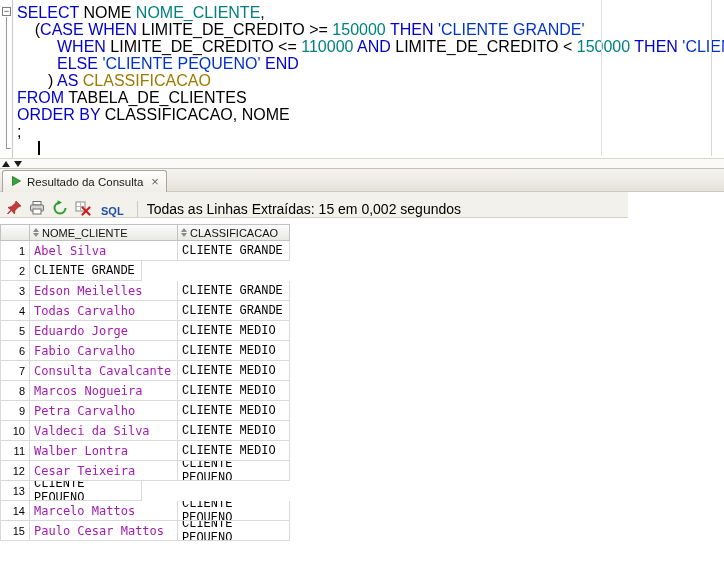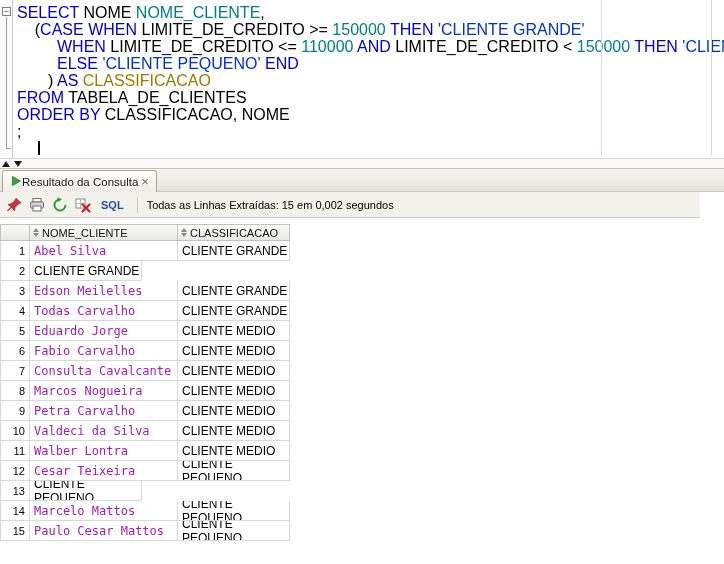--- a/index.html
+++ b/index.html
@@ -28,50 +28,50 @@
   
   .splitter{position:absolute;left:0;top:158px;width:724px;height:11px;background:#FBFAF8;
             border-top:1px solid #D8D5CD;border-bottom:1px solid #C6C2B8}
   .split-btns{position:absolute;left:2px;top:2px;display:flex;gap:4px;align-items:center}
   .tri-up{width:0;height:0;border-left:4px solid transparent;border-right:4px solid transparent;border-bottom:6px solid #1A1A1A;cursor:pointer}
   .tri-down{width:0;height:0;border-left:4px solid transparent;border-right:4px solid transparent;border-top:6px solid #1A1A1A;cursor:pointer}
 
   
   .tabbar{position:absolute;left:0;top:169px;width:724px;height:23px;background:linear-gradient(#F6F4F0,#E5E2DA);
           border-bottom:1px solid #CDC9BF}
-  .tab{position:absolute;left:2px;top:1px;height:22px;display:flex;align-items:center;padding:0 7px;
+  .tab{position:absolute;left:2px;top:1px;height:22px;display:flex;align-items:center;gap:5px;padding:0 7px;
        background:linear-gradient(#FEFEFD,#EFEDE7);border:1px solid #A9A49A;border-bottom:none;
        border-radius:3px 3px 0 0;font-size:11.5px;color:#1A1A1A;cursor:default}
   .tab-close{color:#666;font-size:13px;line-height:10px;margin-left:3px;cursor:pointer}
 
   
-  .toolbar{position:absolute;left:0;top:192px;width:700px;height:26px;background:#F3F1EC;
-           border-bottom:1px solid #D5D1C7;display:flex;align-items:center;padding-left:5px;gap:5px}
+  .toolbar{position:absolute;left:0;top:192px;width:628px;height:26px;background:#F3F1EC;
+           border-bottom:1px solid #D5D1C7;display:flex;align-items:flex-end;padding-left:5px;gap:5px}
   .tb-icon{width:18px;height:18px;display:flex;align-items:center;justify-content:center;cursor:pointer}
   .sql-btn{font-size:11px;font-weight:bold;color:#1E4FA0;padding:0 4px;cursor:pointer}
   .tb-sep{width:1px;height:16px;background:#CBC7BD;margin:0 4px}
-  .status-text{font-size:11px;color:#000}
+  .status-text{font-size:14px;color:#000}
 
   
   .grid{position:absolute;left:0;top:224px;width:291px}
   .grid-header{display:flex;height:17px}
   .gh{background:linear-gradient(#FBFBFB,#E8E8E6);border:1px solid #C2C2C2;border-left:none;
       font-size:11px;color:#111;display:flex;align-items:center;padding:0 3px;cursor:pointer}
   .gh.first{border-left:1px solid #C2C2C2}
   .w-num{width:30px}
   .w-name{width:148px}
   .w-class{width:112px}
   .sort-icon{display:inline-flex;flex-direction:column;gap:1px;margin-right:3px}
   .sort-icon .u{width:0;height:0;border-left:3px solid transparent;border-right:3px solid transparent;border-bottom:4px solid #8A8A8A}
   .sort-icon .d{width:0;height:0;border-left:3px solid transparent;border-right:3px solid transparent;border-top:4px solid #8A8A8A}
   .grid-row{display:flex;height:20px;background:#fff}
   .gc{border-right:1px solid #D9D9D9;border-bottom:1px solid #D9D9D9;display:flex;align-items:center;overflow:hidden}
   .gc-num{width:30px;justify-content:flex-end;padding-right:4px;font-size:11px;color:#000;border-left:1px solid #D9D9D9}
   .gc-name{width:148px;padding-left:4px;font-family:"DejaVu Sans Mono",monospace;font-size:12px;color:#a21caf}
-  .gc-class{width:112px;padding-left:4px;font-family:Liberation Sans, sans-serif;font-size:12px;color:#000}
+  .gc-class{width:112px;padding-left:4px;font-family:Liberation Mono, monospace;font-size:12px;color:#000}
 </style>
 </head>
 <body>
 
 <div class="app">
 
   <div class="editor">
     <div class="gutter">
       <div class="fold-box">−</div>
       <div class="fold-line"></div>

